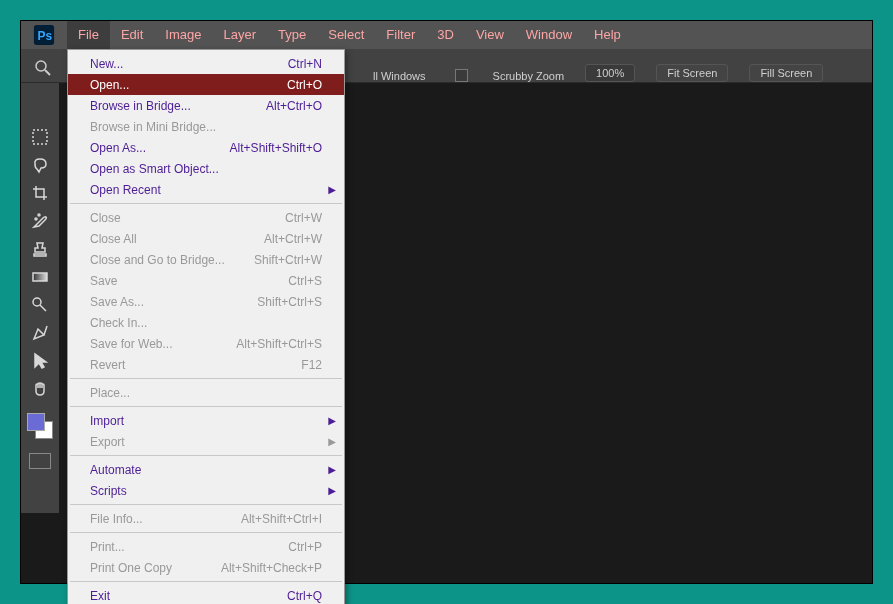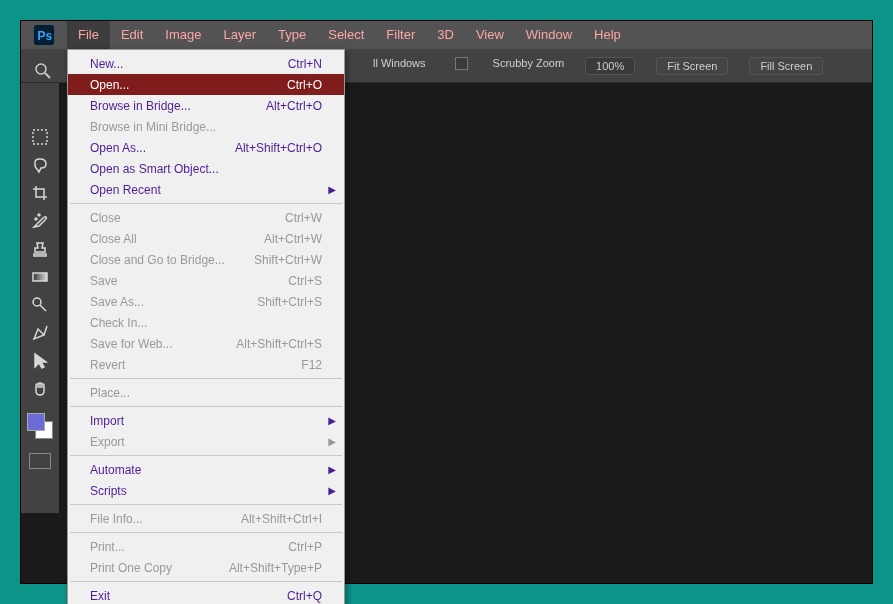--- a/index.html
+++ b/index.html
@@ -7,21 +7,21 @@
   .app { width: 853px; height: 564px; background: #1a1a1a; position: relative; border: 1px solid #000; }
   
   
   .menubar { display: flex; background: #535353; height: 28px; align-items: center; }
   .ps-logo { width: 46px; height: 28px; display: flex; align-items: center; justify-content: center; background: #535353; }
   .ps-logo svg { width: 22px; height: 22px; }
   .menu-item { color: #fca5a5; font-size: 13px; padding: 0 11px; height: 28px; line-height: 28px; cursor: pointer; }
   .menu-item.active { background: #3d3d3d; }
   
   
-  .optionsbar { display: flex; background: #424242; height: 34px; align-items: flex-start; padding: 8px 8px; gap: 15px; border-bottom: 1px solid #2a2a2a; }
+  .optionsbar { display: flex; background: #424242; height: 34px; align-items: flex-end; padding: 0 8px; gap: 15px; border-bottom: 1px solid #2a2a2a; }
   .opt-icon { width: 28px; height: 28px; display: flex; align-items: center; justify-content: center; }
   .opt-text { color: #cfcfcf; font-size: 11px; margin-left: 6px; white-space: nowrap; }
   .opt-check { width: 13px; height: 13px; border: 1px solid #777; background: #3a3a3a; margin-right: 4px; }
   .opt-btn { background: #444; border: 1px solid #555; color: #cfcfcf; font-size: 11px; padding: 2px 10px; border-radius: 3px; margin-left: 6px; }
   .opt-field { background: #3a3a3a; border: 1px solid #555; color: #cfcfcf; font-size: 11px; padding: 2px 10px; border-radius: 3px; margin-left: 6px; min-width: 44px; text-align: center; }
   
   
   .tools { position: absolute; left: 0; top: 62px; width: 38px; background: #424242; display: flex; flex-direction: column; align-items: center; padding-top: 40px; height: 430px; }
   .tool { width: 24px; height: 24px; margin: 2px 0; display: flex; align-items: center; justify-content: center; cursor: pointer; }
   .tool svg { stroke: #d8d8d8; fill: none; stroke-width: 1.5; }
@@ -165,21 +165,21 @@
       </div>
       <div class="dd-item">
         <span>Browse in Bridge...</span>
         <span class="dd-short">Alt+Ctrl+O</span>
       </div>
       <div class="dd-item disabled">
         <span>Browse in Mini Bridge...</span>
       </div>
       <div class="dd-item">
         <span>Open As...</span>
-        <span class="dd-short">Alt+Shift+Ctrl+O</span>
+        <span class="dd-short">Alt+Shift+Shift+O</span>
       </div>
       <div class="dd-item">
         <span>Open as Smart Object...</span>
       </div>
       <div class="dd-item">
         <span>Open Recent</span>
         <span class="dd-arrow">▶</span>
       </div>
       <div class="dd-sep"></div>
       <div class="dd-item disabled">
@@ -240,21 +240,21 @@
         <span>File Info...</span>
         <span class="dd-short">Alt+Shift+Ctrl+I</span>
       </div>
       <div class="dd-sep"></div>
       <div class="dd-item disabled">
         <span>Print...</span>
         <span class="dd-short">Ctrl+P</span>
       </div>
       <div class="dd-item disabled">
         <span>Print One Copy</span>
-        <span class="dd-short">Alt+Shift+Type+P</span>
+        <span class="dd-short">Alt+Shift+Check+P</span>
       </div>
       <div class="dd-sep"></div>
       <div class="dd-item">
         <span>Exit</span>
         <span class="dd-short">Ctrl+Q</span>
       </div>
     </div>
 
 </div>
 

